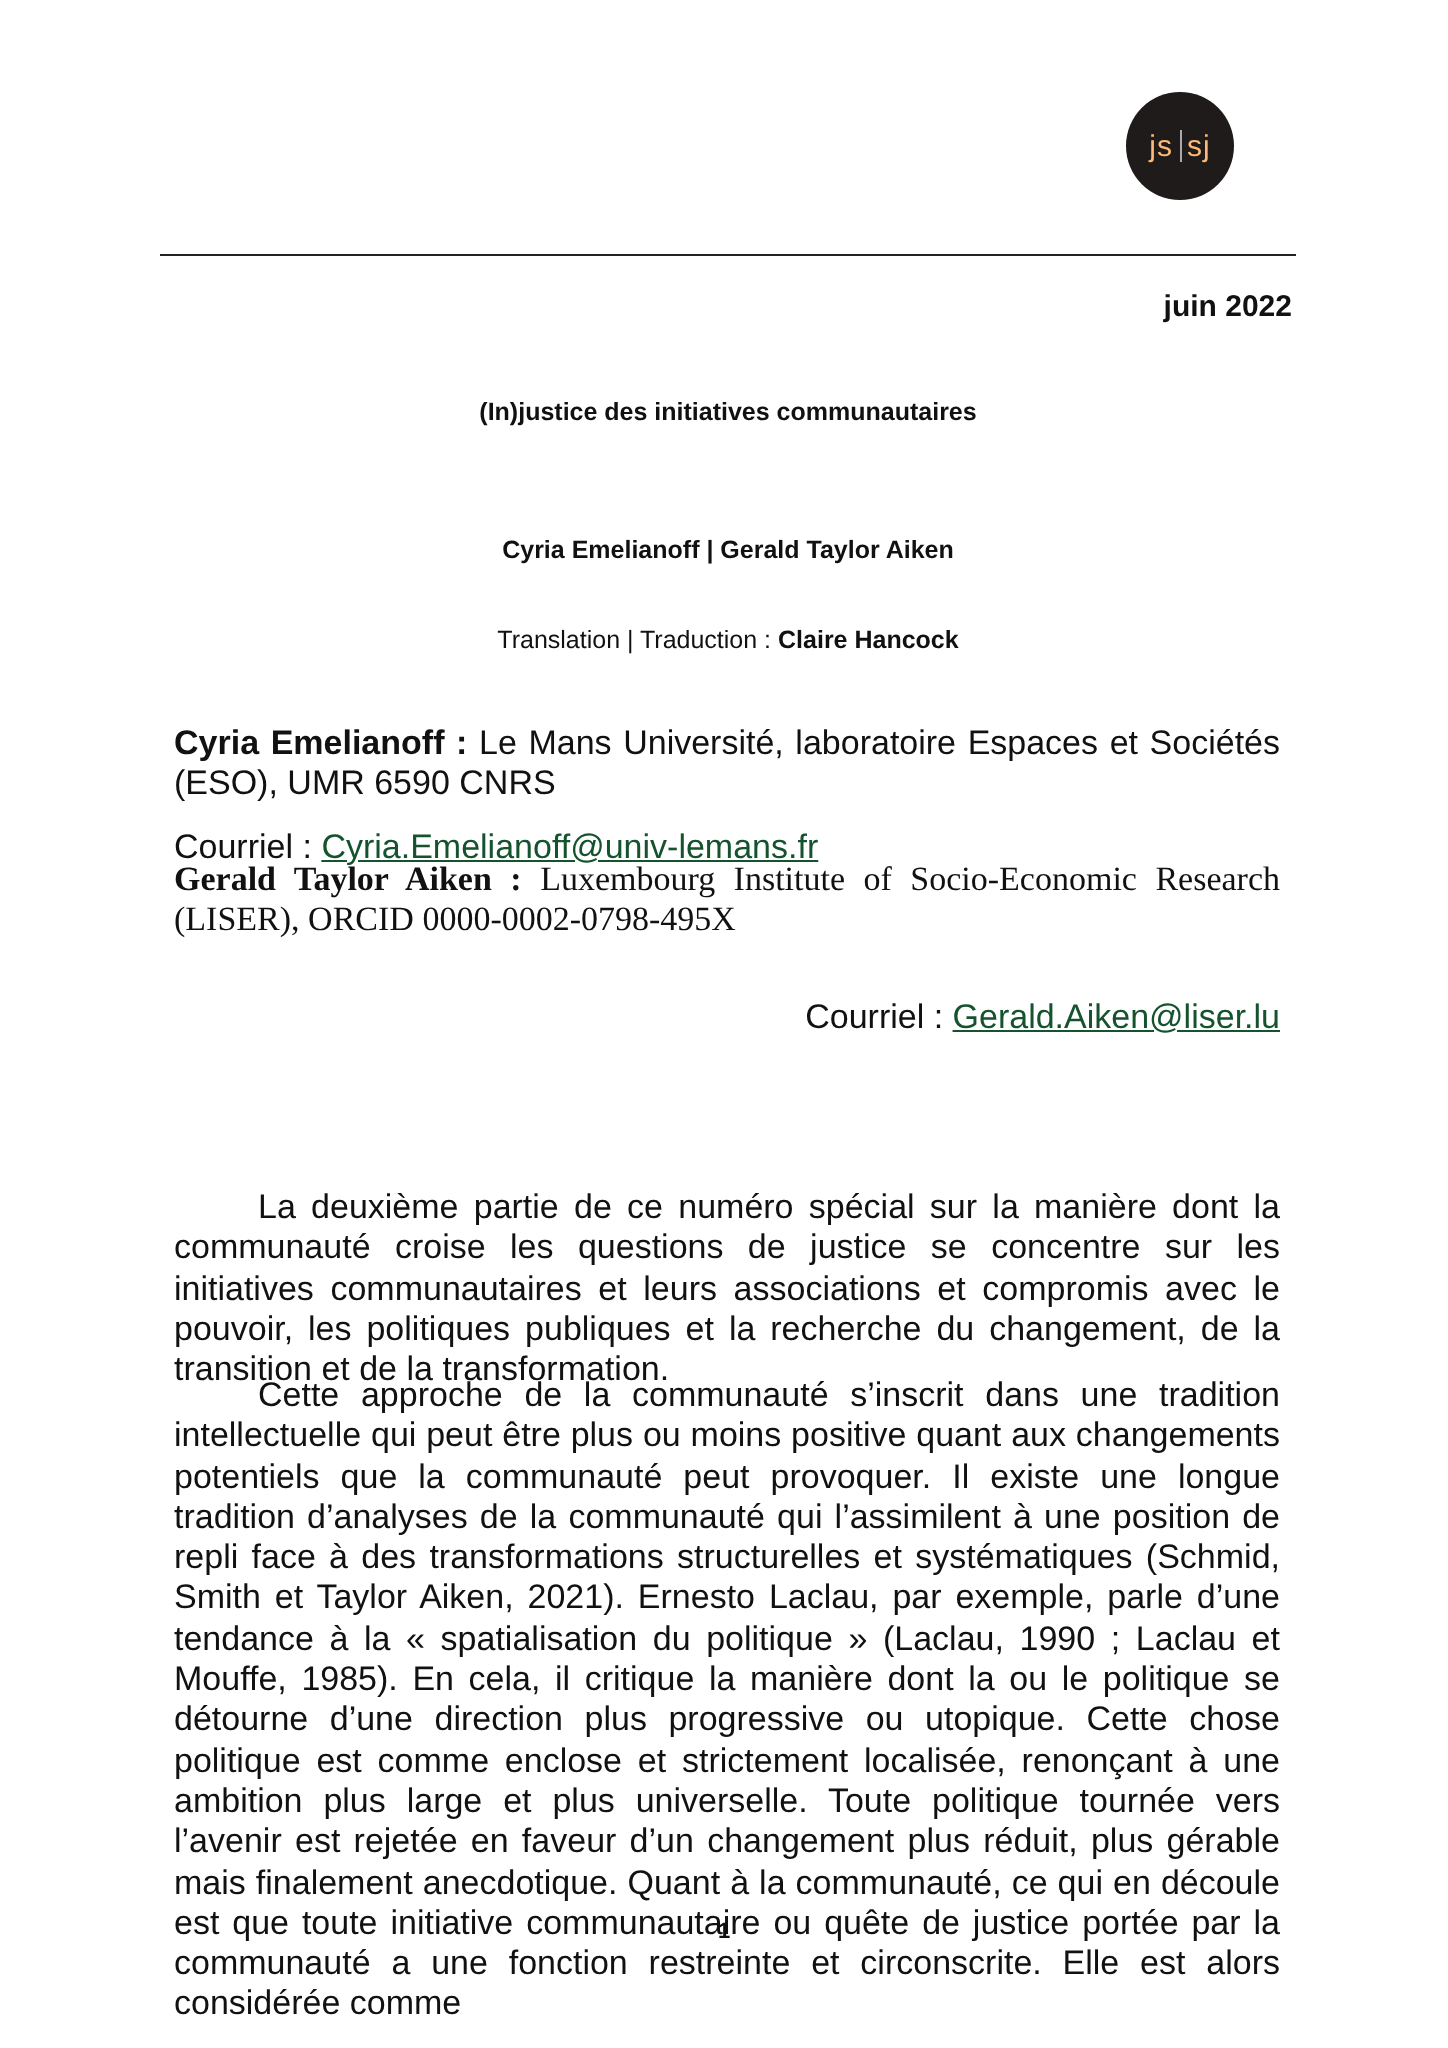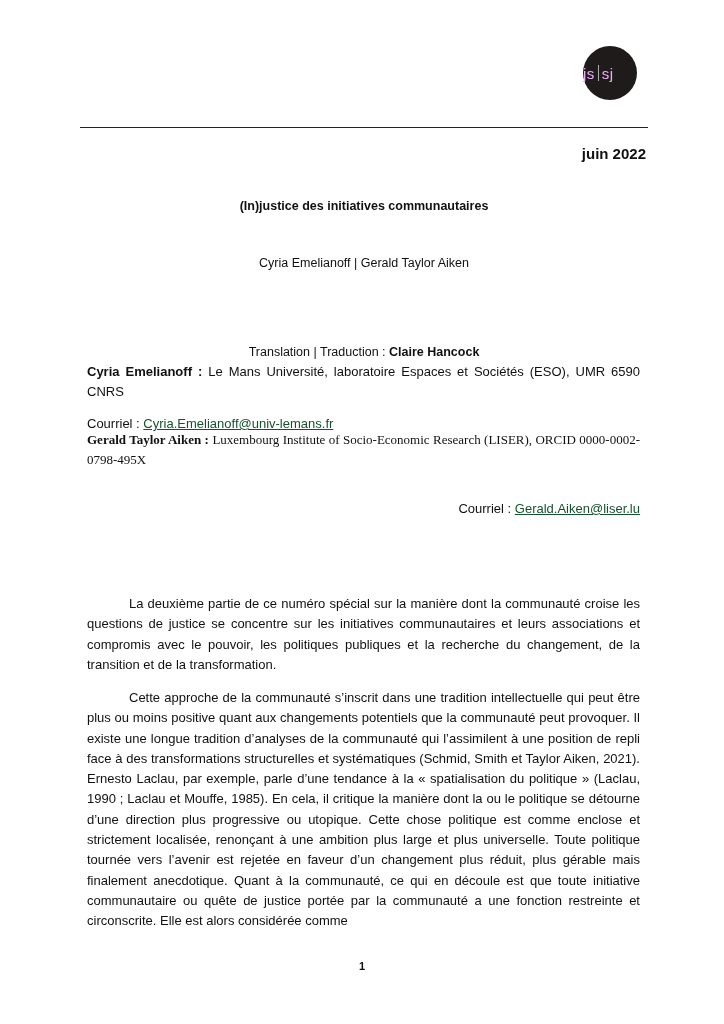--- a/index.html
+++ b/index.html
@@ -1,29 +1,29 @@
 <!DOCTYPE html>
 <html><head>
   <meta charset="utf-8">
   <style>
     html, body { margin: 0; padding: 0; background: #ffffff; }
     body { width: 724px; height: 1024px; position: relative; overflow: hidden;
            font-family: "Liberation Sans", "DejaVu Sans", sans-serif; color: #111; }
-    .logo { position: absolute; left: 583px; top: 46px; width: 54px; height: 54px;
+    .logo { position: absolute; left: 563px; top: 46px; width: 54px; height: 54px;
             border-radius: 50%; background: #1f1b1b; display: flex; align-items: center;
-            justify-content: flex-start; color: #f0abfc; font-size: 15px; letter-spacing: 0.5px; }
+            justify-content: center; color: #fdba74; font-size: 15px; letter-spacing: 0.5px; }
     .logo .sep { display: inline-block; width: 1px; height: 16px; background: #aaa; margin: 0 3px; vertical-align: middle; }
     .date { position: absolute; right: 78px; top: 110px; font-size: 15px; font-weight: bold; margin-top: 35px; }
     .rule { position: absolute; left: 80px; top: 127px; width: 568px; height: 1px; background: #222; }
     .center { position: absolute; left: 80px; width: 568px; text-align: center; font-size: 12.5px; }
     .title { top: 199px; font-weight: bold; }
-    .authors { top: 256px; font-weight: normal; text-align: center; }
-    .translation { top: 313px; margin-top: 32px; }
+    .authors { top: 268px; font-weight: bold; text-align: center; }
+    .translation { top: 313px; }
     .translation b { font-weight: bold; }
-    .block { position: absolute; left: 87px; width: 553px; font-size: 13px; line-height: 20px; }
+    .block { position: absolute; left: 87px; width: 553px; font-size: 17px; line-height: 20px; }
     .just { text-align: justify; }
     .aff1 { top: 362px; }
     .mail1 { top: 414px; }
     .aff2 { top: 430px; font-family: Liberation Serif, serif; }
     .mail2 { top: 499px; text-align: right; }
     a.email { color: #14532d; text-decoration: underline; }
     .para { text-indent: 42px; text-align: justify; line-height: 20.3px; }
     .p1 { top: 594px; }
     .p2 { top: 688px; }
     .pagenum { position: absolute; left: 0; width: 724px; top: 960px; text-align: center; font-size: 11px; font-weight: bold; }

